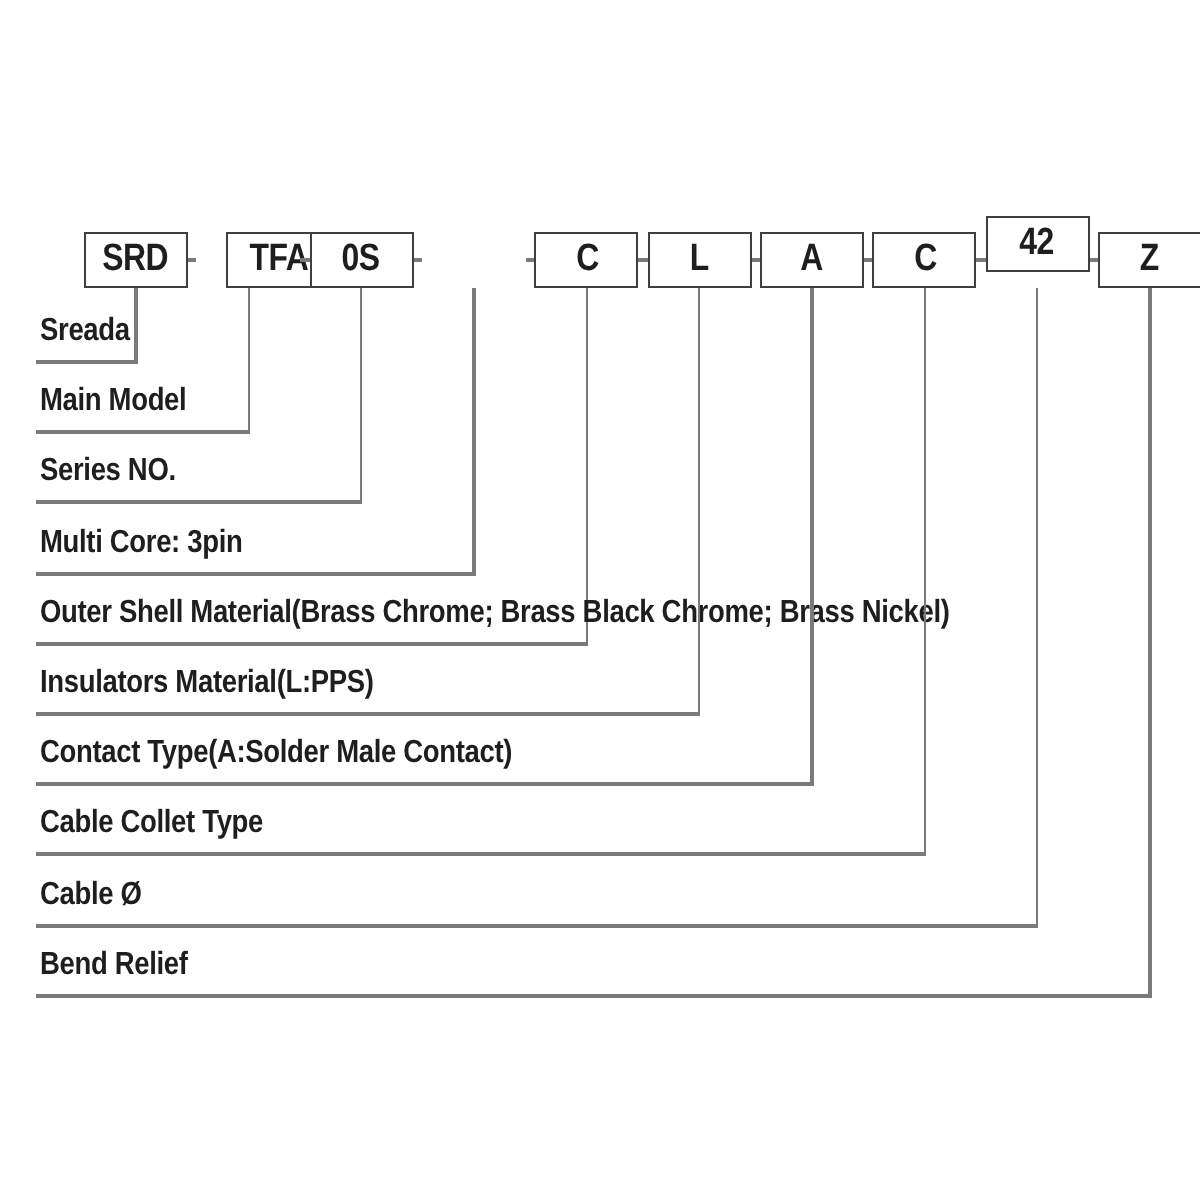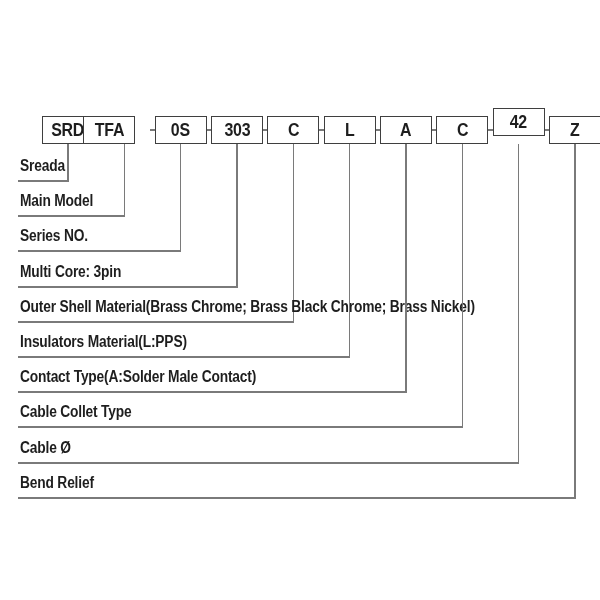--- a/index.html
+++ b/index.html
@@ -69,37 +69,34 @@
 <body>
 
 <div id="diagram">
     <div class="code-box" style="left: 42px; top: 116px;">
       <span class="code-text">SRD</span>
     </div>
     <div class="box-connector" style="left: 94px; top: 129.25px; width: 4.33px;"></div>
     <div class="drop-line" style="left: 67.25px; top: 144px; height: 37.5px;"></div>
     <div class="label-underline" style="left: 18px; top: 180px; width: 50.75px;"></div>
     <div class="field-label" style="left: 20px; top: 156px;">Sreada</div>
-    <div class="code-box" style="left: 83px; top: 116px;">
+    <div class="code-box" style="left: 113px; top: 116px;">
       <span class="code-text">TFA</span>
     </div>
     <div class="box-connector" style="left: 150.33px; top: 129.25px; width: 4.33px;"></div>
     <div class="drop-line" style="left: 123.58px; top: 144px; height: 72.5px;"></div>
     <div class="label-underline" style="left: 18px; top: 215px; width: 107.08px;"></div>
     <div class="field-label" style="left: 20px; top: 191px;">Main Model</div>
     <div class="code-box" style="left: 154.66px; top: 116px; text-align: right;">
       <span class="code-text">0S</span>
     </div>
     <div class="box-connector" style="left: 206.66px; top: 129.25px; width: 4.33px;"></div>
     <div class="drop-line" style="left: 179.91px; top: 144px; height: 107.5px;"></div>
     <div class="label-underline" style="left: 18px; top: 250px; width: 163.41px;"></div>
     <div class="field-label" style="left: 20px; top: 226px;">Series NO.</div>
-    <div class="code-box" style="left: 210.99px; top: 116px;">
-      <span class="code-text">303</span>
-    </div>
     <div class="box-connector" style="left: 262.99px; top: 129.25px; width: 4.33px;"></div>
     <div class="drop-line" style="left: 236.24px; top: 144px; height: 143.5px;"></div>
     <div class="label-underline" style="left: 18px; top: 286px; width: 219.74px;"></div>
     <div class="field-label" style="left: 20px; top: 262px;">Multi Core: 3pin</div>
     <div class="code-box" style="left: 267.32px; top: 116px;">
       <span class="code-text">C</span>
     </div>
     <div class="box-connector" style="left: 319.32px; top: 129.25px; width: 4.33px;"></div>
     <div class="drop-line" style="left: 292.57px; top: 144px; height: 178.5px;"></div>
     <div class="label-underline" style="left: 18px; top: 321px; width: 276.07px;"></div>

